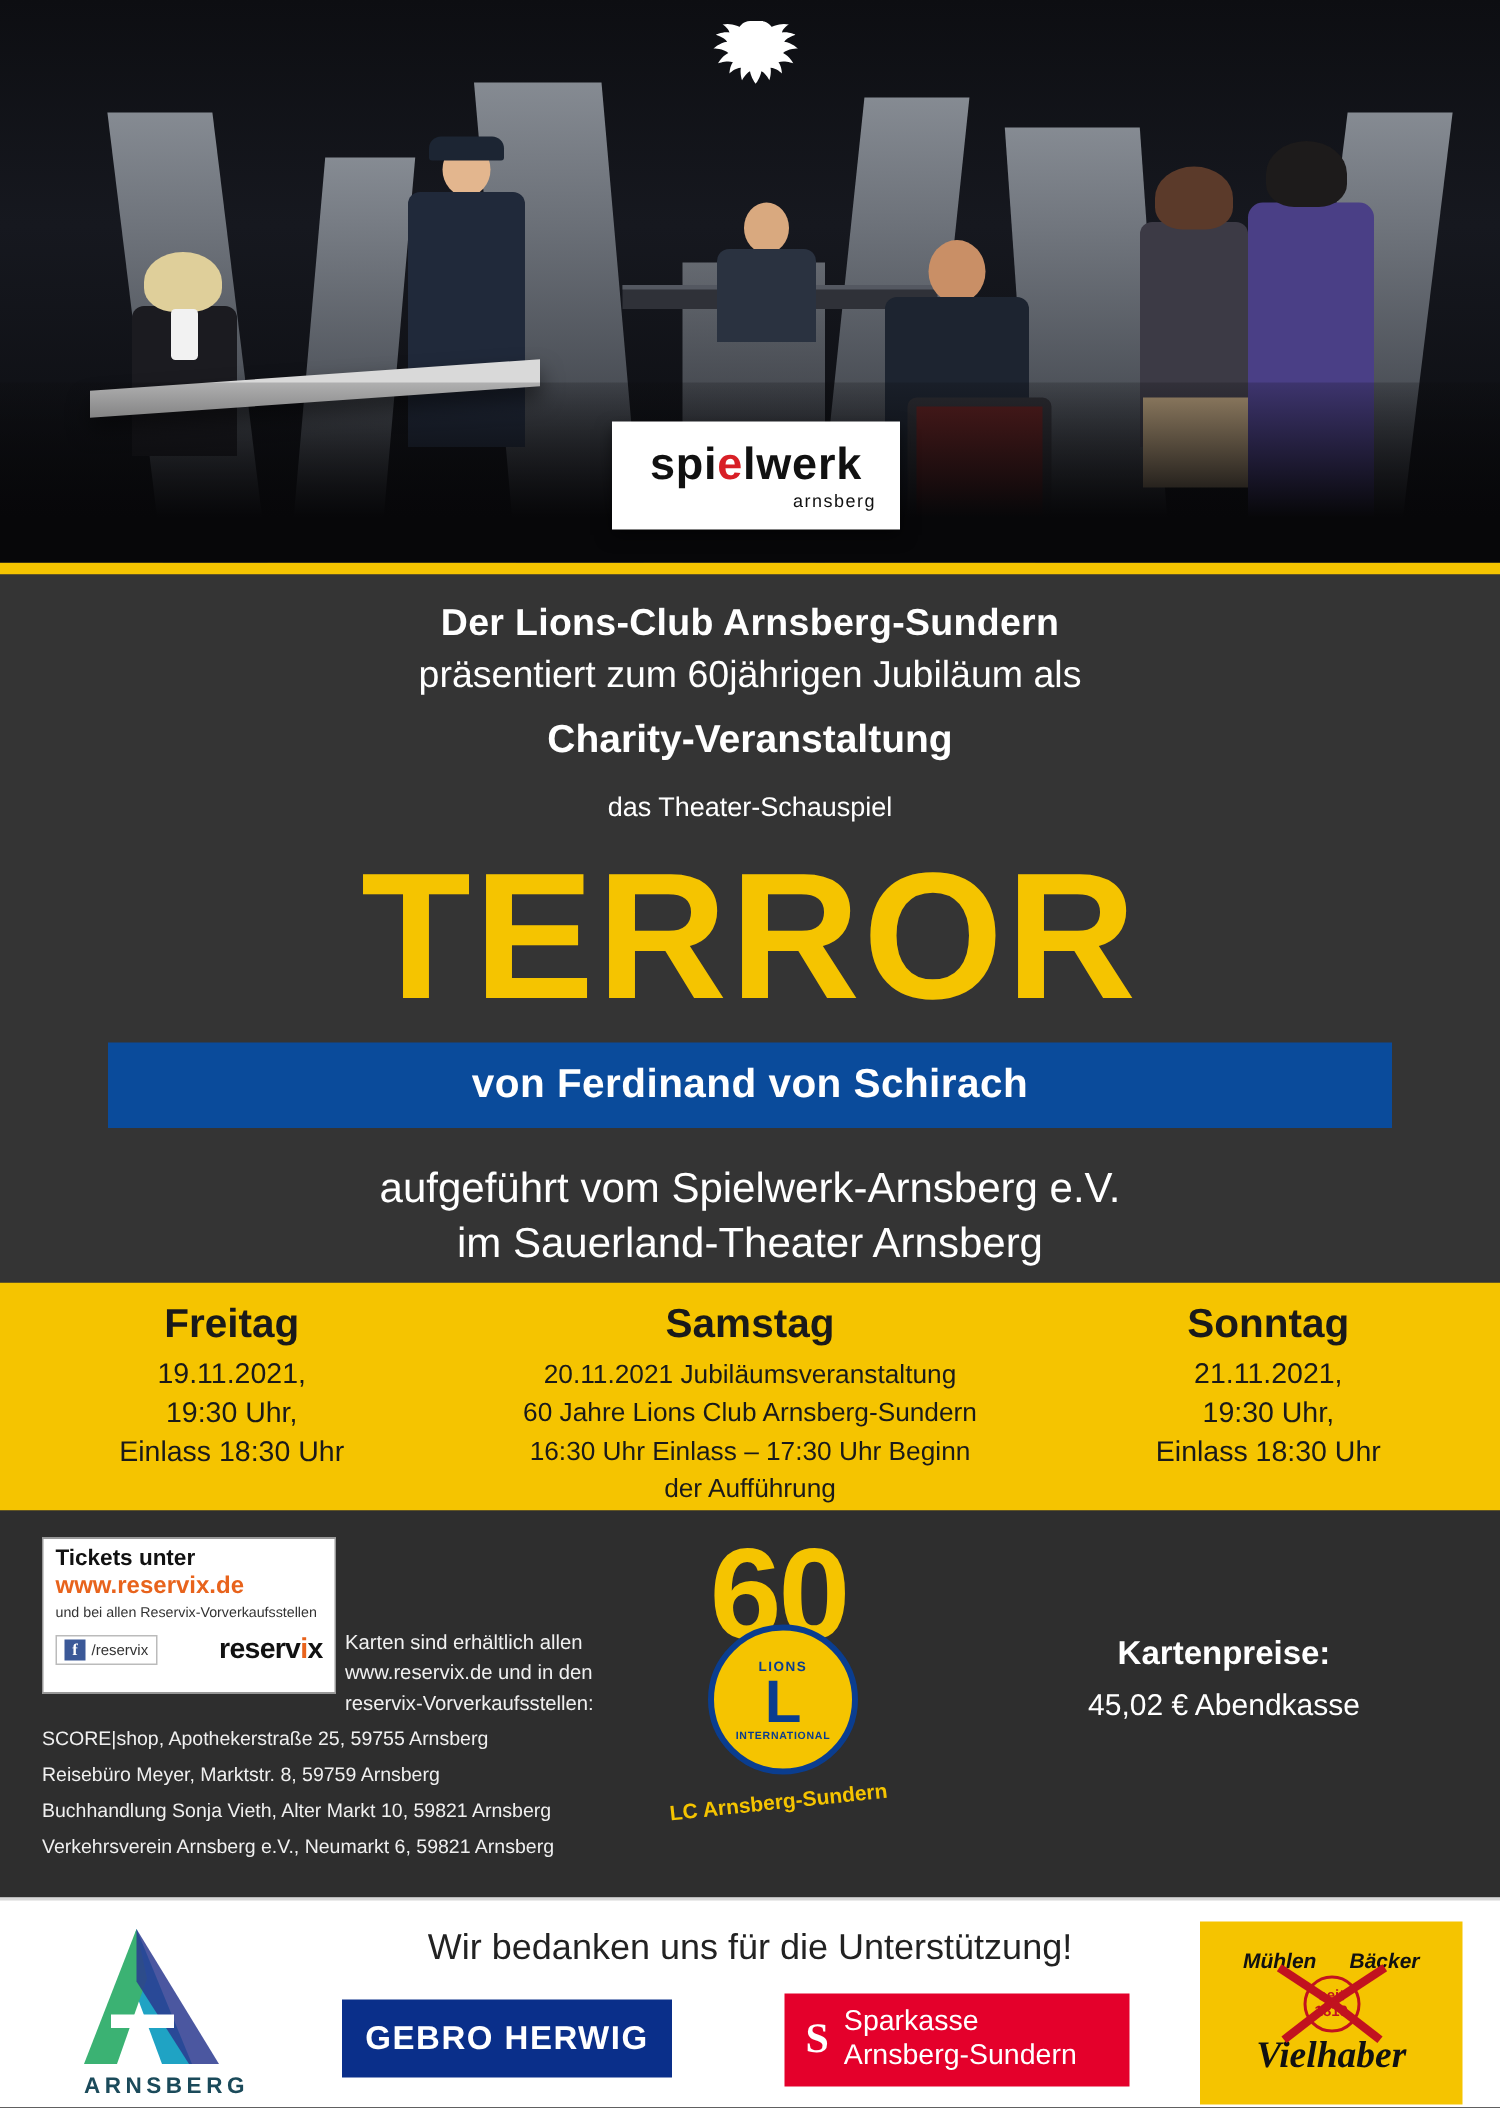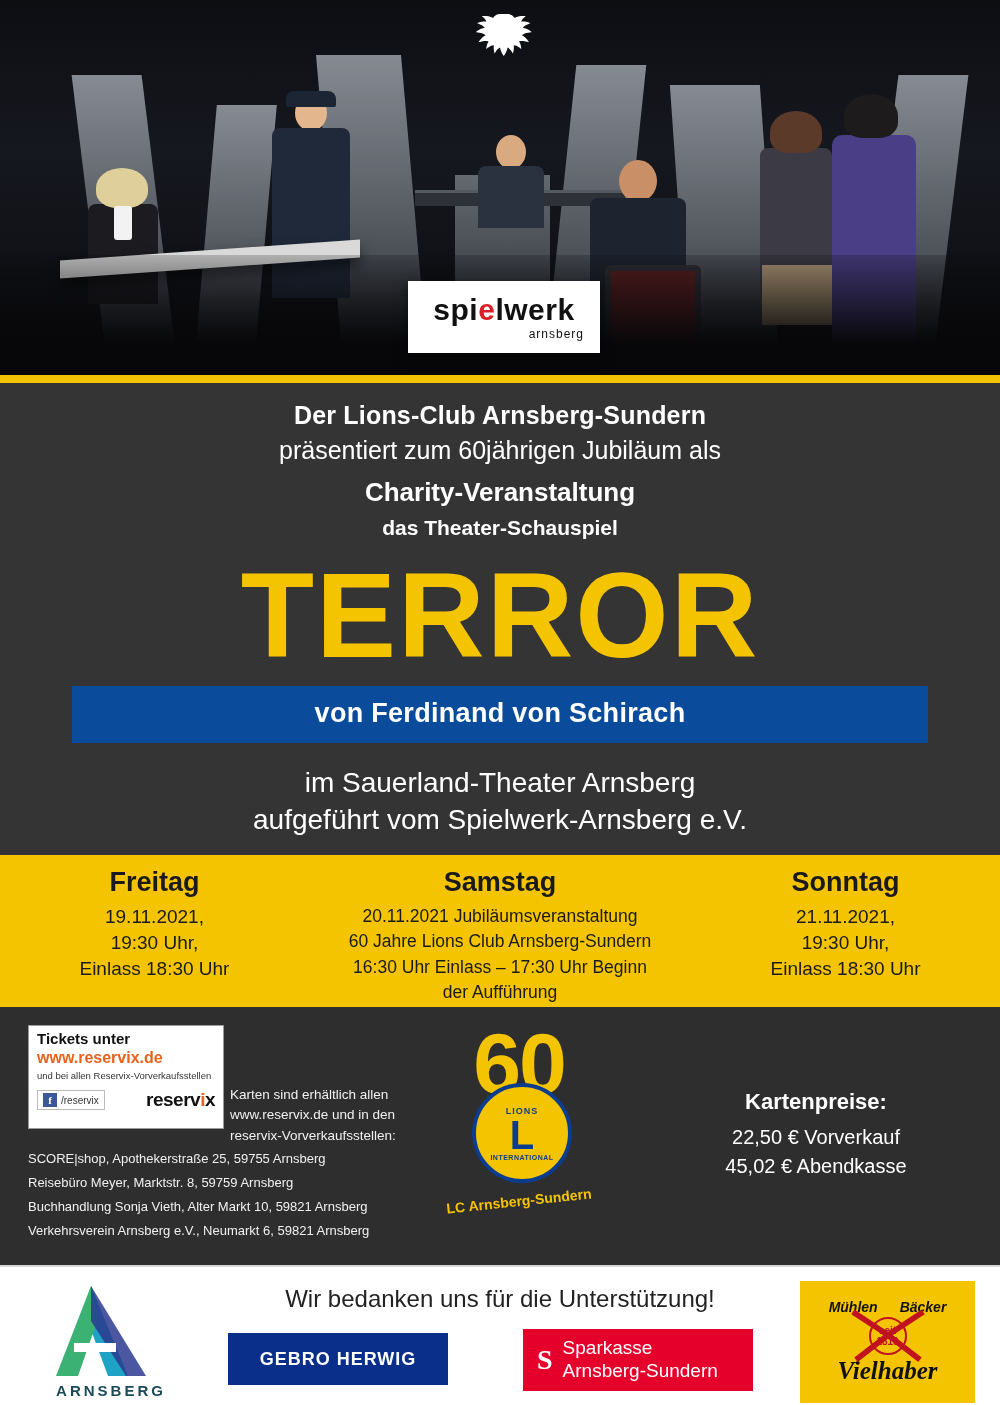--- a/index.html
+++ b/index.html
@@ -96,22 +96,22 @@
 
   .yellow-rule { width: 1000px; height: 8px; background: #f5c400; }
 
   
   .headline {
     background: #343434; color: #fff; text-align: center;
     padding: 18px 0 10px; width: 1000px; height: 472px; position: relative;
   }
   .h-line1 { font-size: 25px; font-weight: bold; letter-spacing: .2px; margin-bottom: 6px; }
   .h-line2 { font-size: 25px; font-weight: 400; margin-bottom: 12px; }
-  .h-line3 { font-size: 26px; font-weight: bold; margin-bottom: 8px; }
-  .h-line4 { font-size: 21px; font-weight: 700; }
+  .h-line3 { font-size: 26px; font-weight: bold; margin-bottom: 20px; }
+  .h-line4 { font-size: 18px; font-weight: 400; }
   .terror {
     color: #f5c400; font-size: 120px; font-weight: bold; letter-spacing: 2px;
     line-height: 1.05; margin-top: 12px; margin-bottom: 6px;
   }
   .author-bar {
     width: 856px; margin: 8px auto 0; background: #0a4b9b; color:#fff;
     font-size: 27px; font-weight: bold; padding: 12px 0 14px; letter-spacing:.3px;
   }
   .venue { margin-top: 22px; font-size: 28px; line-height: 1.32; font-weight: 400; }
 
@@ -183,21 +183,21 @@
   }
   .thanks {
     position: absolute; left: 180px; top: 18px; width: 640px; text-align:center;
     font-size: 24px; color: #222;
   }
   .sp-arnsberg { position: absolute; left: 36px; top: 14px; width: 150px; height: 120px; text-align:center; }
   .sp-arnsberg .label { position:absolute; bottom:2px; left:0; width:150px; font-size:15px; letter-spacing:3px; color:#1b4a5a; font-weight:bold;}
   .sp-gebro {
     position: absolute; left: 228px; top: 66px; width: 220px; height: 52px;
     background: #0a2f8a; color:#fff; display:flex; align-items:center; justify-content:center;
-    font-size: 18px; font-weight: bold; letter-spacing: 1px;
+    font-size: 22px; font-weight: bold; letter-spacing: 1px;
   }
   .sp-sparkasse {
     position: absolute; left: 523px; top: 62px; width: 230px; height: 62px;
     background: #e4002b; color:#fff; display:flex; align-items:center; gap:10px; padding-left:14px;
   }
   .sp-sparkasse .s-mark { font-size: 28px; font-weight: bold; font-family:"Liberation Serif", serif; }
   .sp-sparkasse .s-txt { font-size: 19px; line-height:1.2; }
   .sp-vielhaber {
     position: absolute; left: 800px; top: 14px; width: 175px; height: 122px;
     background: #f5c400; display:flex; flex-direction:column; align-items:center; justify-content:center;
@@ -278,22 +278,22 @@
   <div class="yellow-rule"></div>
 
   <div class="headline">
     <div class="h-line1">Der Lions-Club Arnsberg-Sundern</div>
     <div class="h-line2">präsentiert zum 60jährigen Jubiläum als</div>
     <div class="h-line3">Charity-Veranstaltung</div>
     <div class="h-line4">das Theater-Schauspiel</div>
     <div class="terror">TERROR</div>
     <div class="author-bar">von Ferdinand von Schirach</div>
     <div class="venue">
+      <div>aufgeführt vom Spielwerk-Arnsberg e.V.</div>
       <div>im Sauerland-Theater Arnsberg</div>
-      <div>aufgeführt vom Spielwerk-Arnsberg e.V.</div>
     </div>
   </div>
 
   <div class="dates">
     <div class="date-col">
       <div class="date-title">Freitag</div>
       <div class="date-body" style="white-space: pre-line;">19.11.2021,
 19:30 Uhr,
 Einlass 18:30 Uhr</div>
     </div>
@@ -341,21 +341,20 @@
       <div class="lions-emblem">
         <div class="le-top">LIONS</div>
         <div class="le-L">L</div>
         <div class="le-bot">INTERNATIONAL</div>
       </div>
       <div class="lions-caption">LC Arnsberg-Sundern</div>
     </div>
 
     <div class="prices">
       <div class="pt">Kartenpreise:</div>
-      <div class="pl">22,50 € Vorverkauf</div>
       <div class="pl">45,02 € Abendkasse</div>
     </div>
   </div>
 
   <div class="sponsors">
     <div class="thanks">Wir bedanken uns für die Unterstützung!</div>
 
     <div class="sp-arnsberg">
       <svg viewBox="0 0 150 100" width="150" height="100" aria-hidden="true">
         <polygon points="55,5 92,95 72,95 48,30" fill="#1fa3c4"></polygon>

